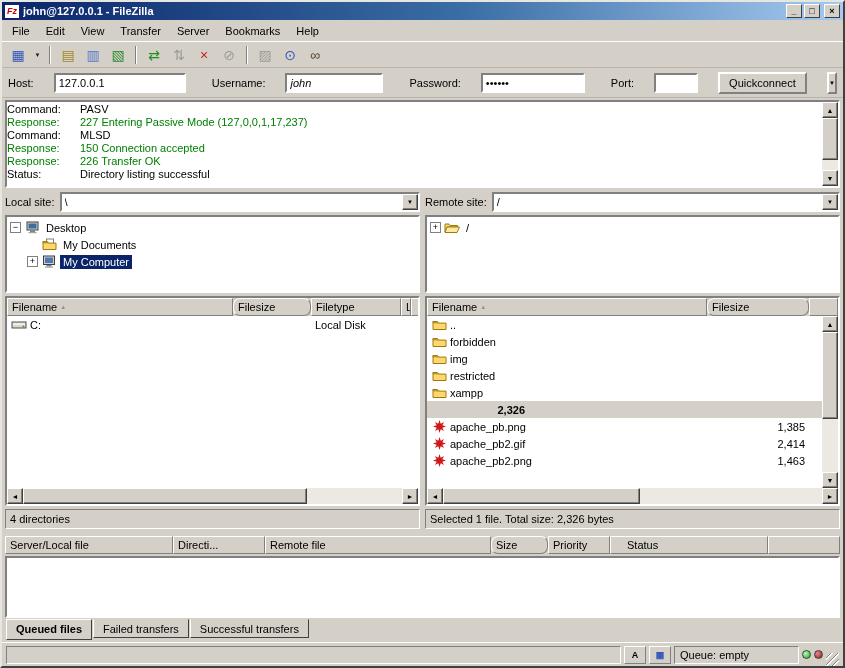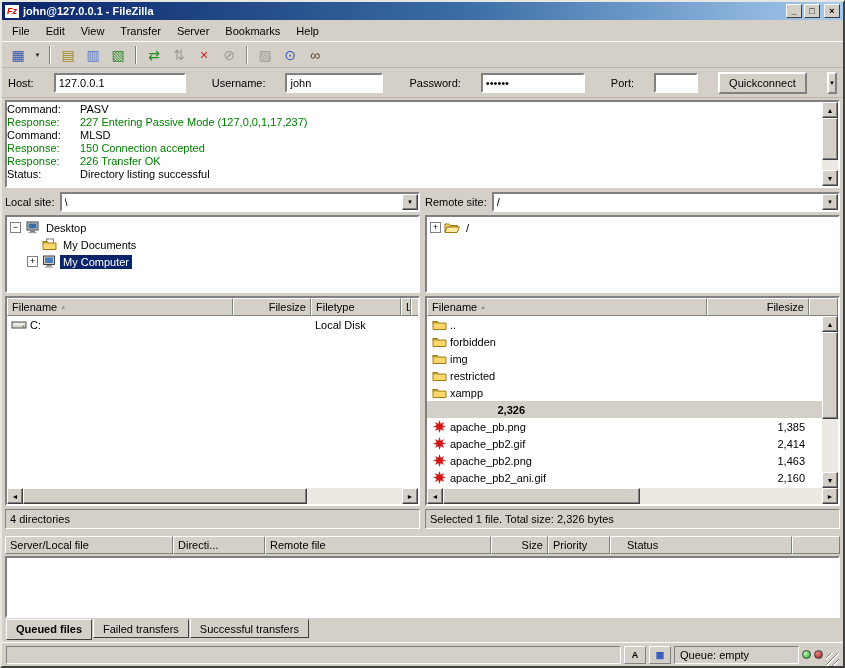--- a/index.html
+++ b/index.html
@@ -66,21 +66,21 @@
   .tree-box{height:78px;flex:none;background:#ffffff;overflow:hidden;padding:2px 0;}
   .tree-row{display:flex;align-items:center;height:17px;gap:3px;white-space:nowrap;}
   .expander{width:11px;height:11px;flex:none;border:1px solid #808080;background:#fff;font-size:9px;line-height:9px;text-align:center;color:#000;}
   .expander.noexp{visibility:hidden;}
   .tree-label{padding:1px 3px;}
   .tree-row.selected .tree-label{background:#0a246a;color:#ffffff;}
 
   .list-box{flex:1;display:flex;flex-direction:column;background:#ffffff;min-height:0;}
   .list-header{height:18px;flex:none;display:flex;overflow:hidden;background:#d4d0c8;}
   .col-h{height:18px;flex:none;background:#d4d0c8;border:1px solid;border-color:#ffffff #808080 #808080 #ffffff;display:flex;align-items:center;gap:3px;padding:0 4px;white-space:nowrap;overflow:hidden;}
-  .col-h.right{justify-content:flex-end;}
+  .col-h.right{border-radius:7px;}
   .col-h.fill{flex:1;}
   .sort-arrow{font-size:6px;color:#909090;}
   .list-body{flex:1;display:flex;min-height:0;}
   .rows{flex:1;overflow:hidden;background:#ffffff;}
   .file-row{display:flex;height:17px;align-items:center;white-space:nowrap;}
   .file-row.selected{background:#d4d0c8;}
   .cell{display:flex;align-items:center;gap:3px;padding:0 4px;overflow:hidden;flex:none;height:17px;}
   .cell.right{justify-content:flex-end;}
   .ficon{display:inline-flex;width:16px;justify-content:center;flex:none;}
 
@@ -167,21 +167,21 @@
       </button>
       <button class="tb-btn">
         <span class="tb-glyph" style="color: rgb(90, 70, 50);">∞</span>
       </button>
     </div>
 
   <div class="quickbar">
     <span class="qc-label">Host:</span>
     <input class="qc-input" style="width: 132px;" value="127.0.0.1">
     <span class="qc-label">Username:</span>
-    <input class="qc-input" style="width: 98px;" value="john">
+    <input class="qc-input" style="width: 98px; font-style: italic;" value="john">
     <span class="qc-label">Password:</span>
     <input class="qc-input" style="width: 104px;" value="••••••">
     <span class="qc-label">Port:</span>
     <input class="qc-input" style="width: 44px;" value="">
     <button class="qc-btn raised">Quickconnect</button>
     <button class="qc-caret raised">▼</button>
   </div>
 
   <div class="log-wrap sunken">
     <div class="log-lines" id="log">
@@ -436,31 +436,20 @@
                 <div class="cell" style="width: 280px;">
                   <span class="ficon">
                     <svg width="13" height="13" viewBox="0 0 12 12">
                       <path d="M6 0 7.1 3.4 10.2 1.8 8.6 4.9 12 6 8.6 7.1 10.2 10.2 7.1 8.6 6 12 4.9 8.6 1.8 10.2 3.4 7.1 0 6 3.4 4.9 1.8 1.8 4.9 3.4Z" fill="#d01818"></path>
                     </svg>
                   </span>
                   <span class="fname">apache_pb2.png</span>
                 </div>
                 <div class="cell right" style="width: 102px;">1,463</div>
               </div>
-              <div class="file-row">
-                <div class="cell" style="width: 280px;">
-                  <span class="ficon">
-                    <svg width="13" height="13" viewBox="0 0 12 12">
-                      <path d="M6 0 7.1 3.4 10.2 1.8 8.6 4.9 12 6 8.6 7.1 10.2 10.2 7.1 8.6 6 12 4.9 8.6 1.8 10.2 3.4 7.1 0 6 3.4 4.9 1.8 1.8 4.9 3.4Z" fill="#d01818"></path>
-                    </svg>
-                  </span>
-                  <span class="fname">apache_pb2_ani.gif</span>
-                </div>
-                <div class="cell right" style="width: 102px;">2,160</div>
-              </div>
             </div>
           <div class="vscroll">
             <div class="sb-btn">▲</div>
             <div class="sb-track">
                 <div class="sb-thumb" style="top:0;height:62%"></div>
               </div>
             <div class="sb-btn">▼</div>
           </div>
         </div>
         <div class="hscroll">
@@ -486,21 +475,21 @@
       </div>
       <div class="col-h" style="width: 226px;">
         <span class="col-label">Remote file</span>
       </div>
       <div class="col-h right" style="width: 57px;">
         <span class="col-label">Size</span>
       </div>
       <div class="col-h" style="width: 62px;">
         <span class="col-label">Priority</span>
       </div>
-      <div class="col-h" style="width: 182px; padding-left: 16px;">
+      <div class="col-h" style="width: 158px; padding-left: 16px;">
         <span class="col-label">Status</span>
       </div>
       <div class="col-h fill"></div>
     </div>
   <div class="queue-body sunken"></div>
 
   <div class="tabs-row" id="tabs">
       <div class="tab active">Queued files</div>
       <div class="tab">Failed transfers</div>
       <div class="tab">Successful transfers</div>

